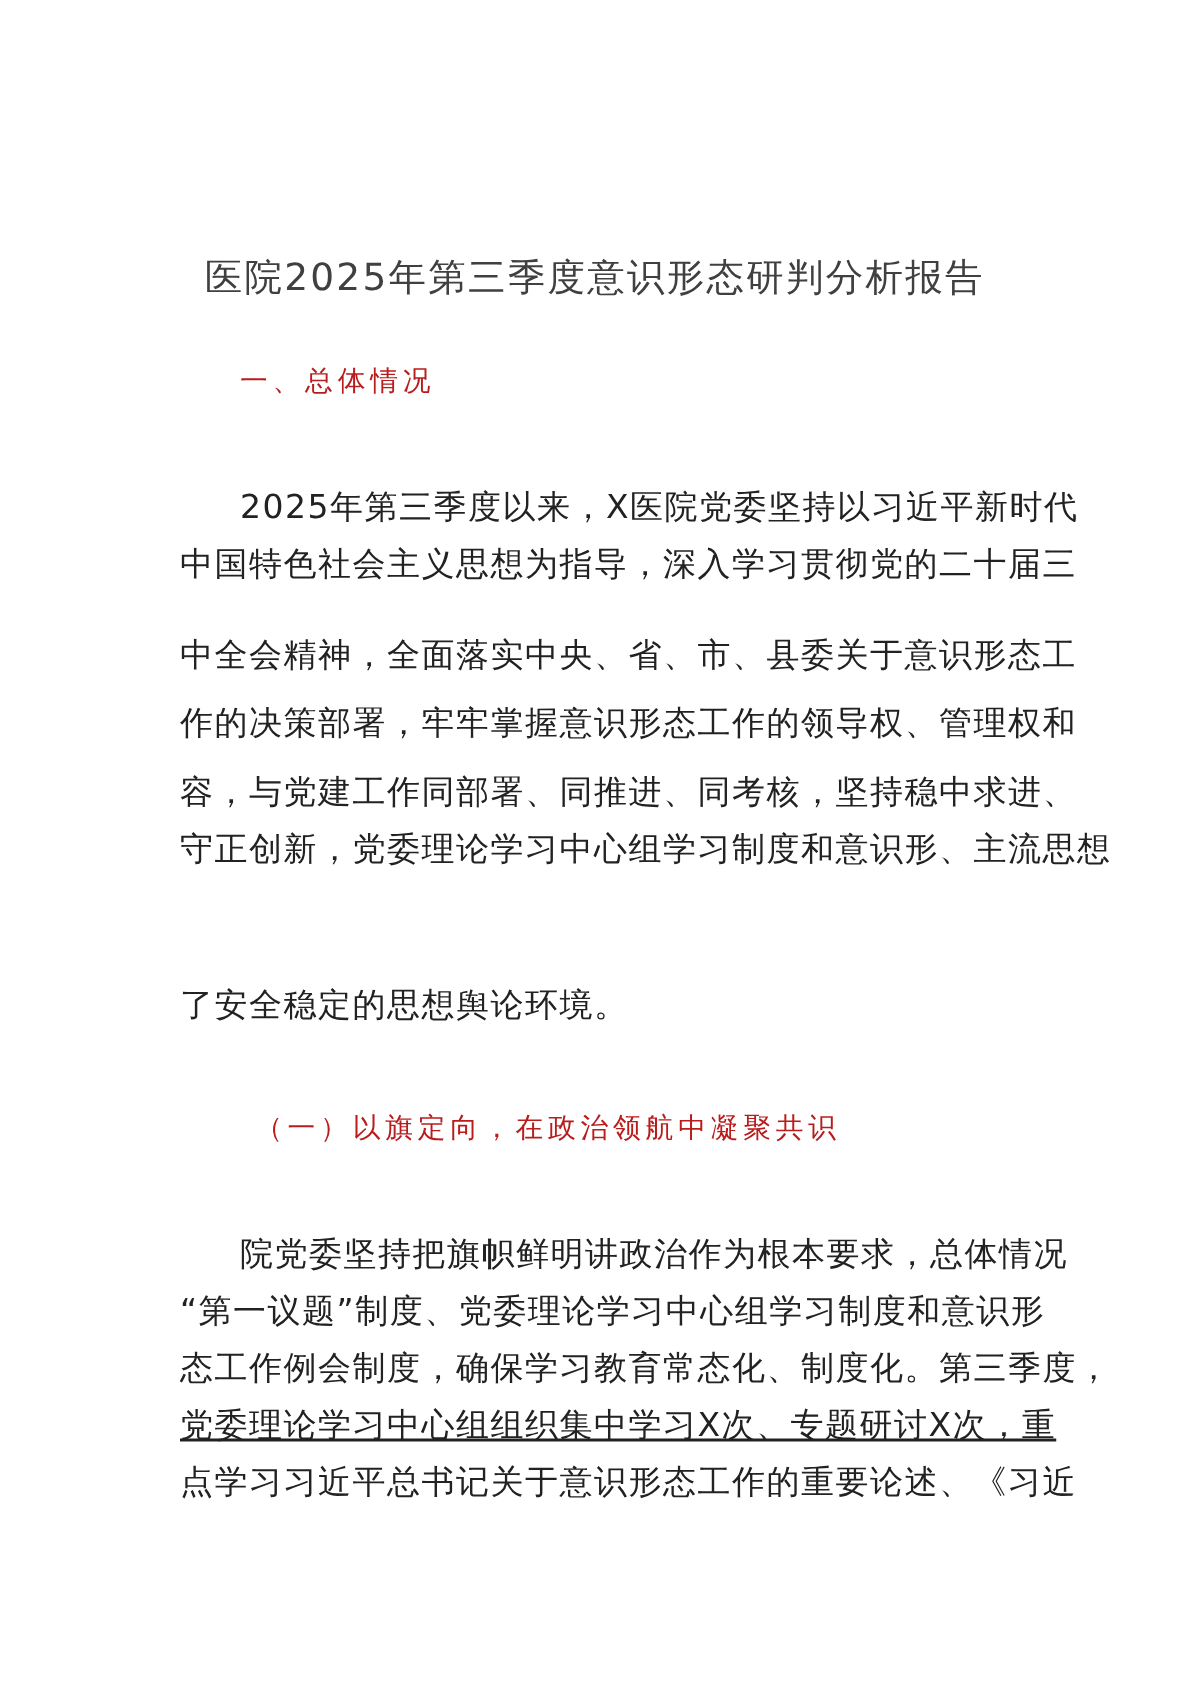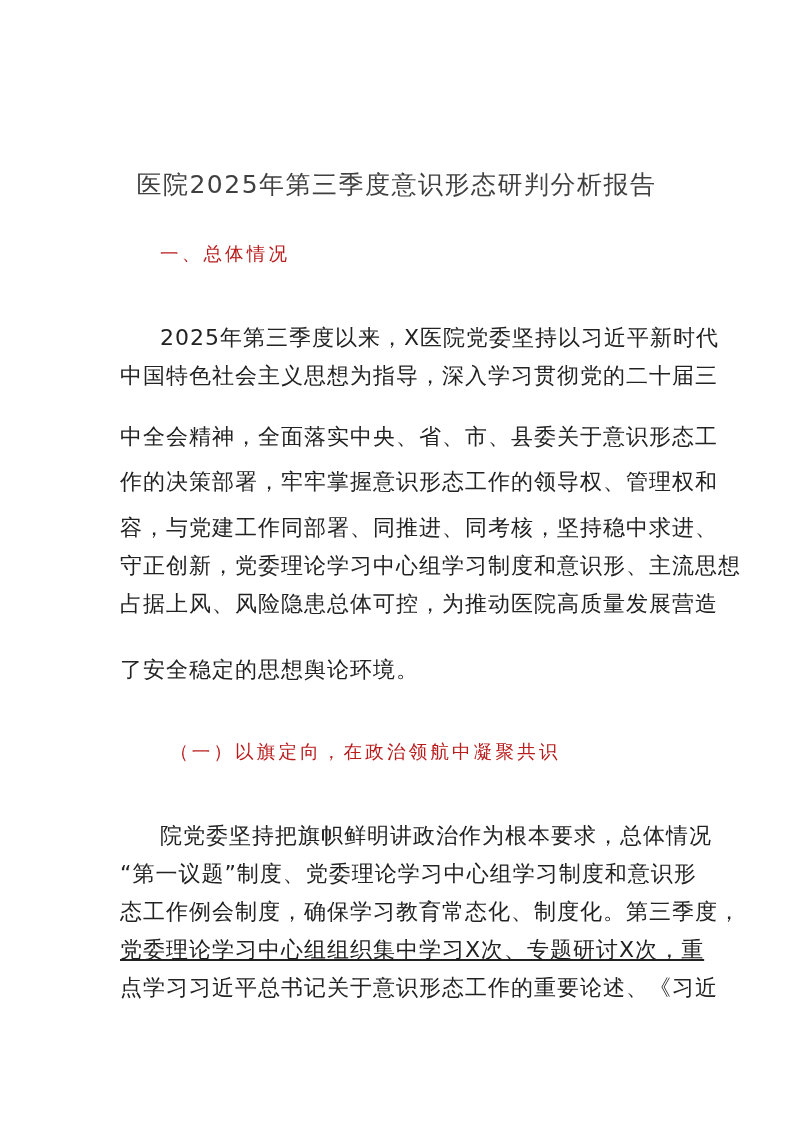--- a/index.html
+++ b/index.html
@@ -20,21 +20,20 @@
   <div class="title">医院2025年第三季度意识形态研判分析报告</div>
 
   <div class="heading" style="top:241px; left:160px;">一、总体情况</div>
 
   <div class="line" style="top:323px; left:160px; width:516px;">2025年第三季度以来，X医院党委坚持以习近平新时代</div>
   <div class="line" style="top:361px;">中国特色社会主义思想为指导，深入学习贯彻党的二十届三</div>
   <div class="line" style="top:422px;">中全会精神，全面落实中央、省、市、县委关于意识形态工</div>
   <div class="line" style="top:437px;margin-top:30px;">作的决策部署，牢牢掌握意识形态工作的领导权、管理权和</div>
   <div class="line" style="top:513px;">容，与党建工作同部署、同推进、同考核，坚持稳中求进、</div>
   <div class="line" style="top:551px;">守正创新，党委理论学习中心组学习制度和意识形、主流思想</div>
-  <div class="line" style="top:589px;">占据上风、风险隐患总体可控，为推动医院高质量发展营造</div>
   <div class="line last" style="top:627px;">了安全稳定的思想舆论环境。</div>
 
   <div class="heading" style="top:739px; left:170px;">（一）以旗定向，在政治领航中凝聚共识</div>
 
   <div class="line" style="top:821px; left:160px; width:516px;">院党委坚持把旗帜鲜明讲政治作为根本要求，总体情况</div>
   <div class="line" style="top:897px;">态工作例会制度，确保学习教育常态化、制度化。第三季度，</div>
   <div class="line" style="top:859px;">“第一议题”制度、党委理论学习中心组学习制度和意识形</div>
   <div class="line" style="top:935px;text-decoration:underline;">党委理论学习中心组组织集中学习X次、专题研讨X次，重</div>
   <div class="line" style="top:973px;font-family:Liberation Mono, monospace;">点学习习近平总书记关于意识形态工作的重要论述、《习近</div>
 </div>

